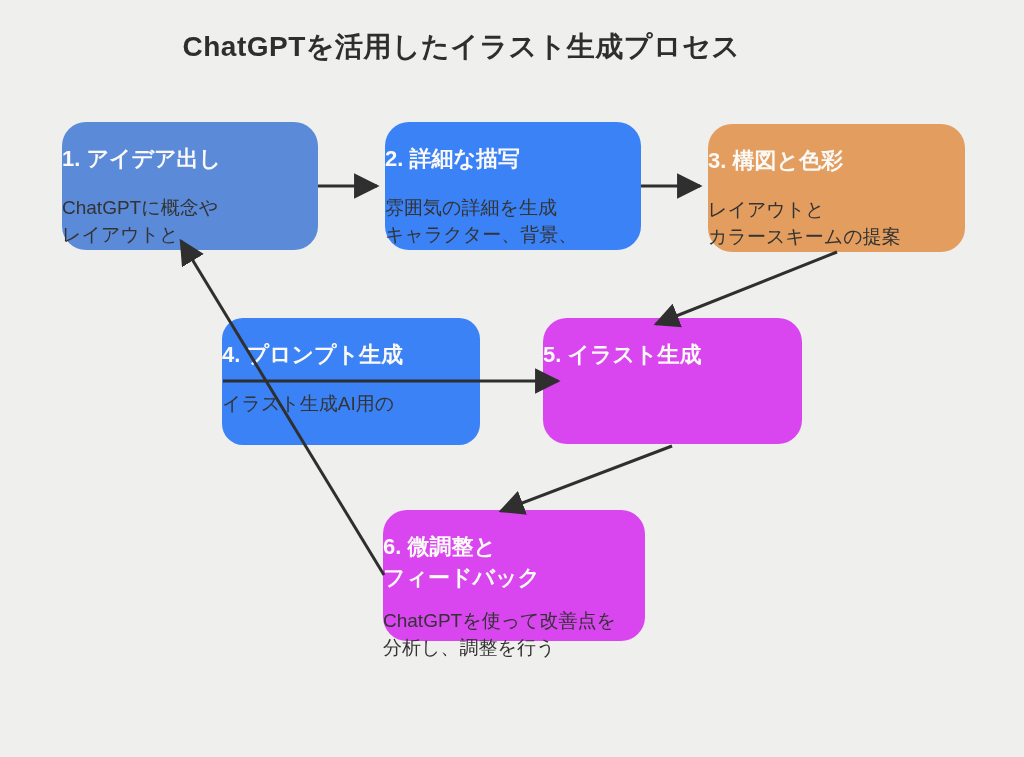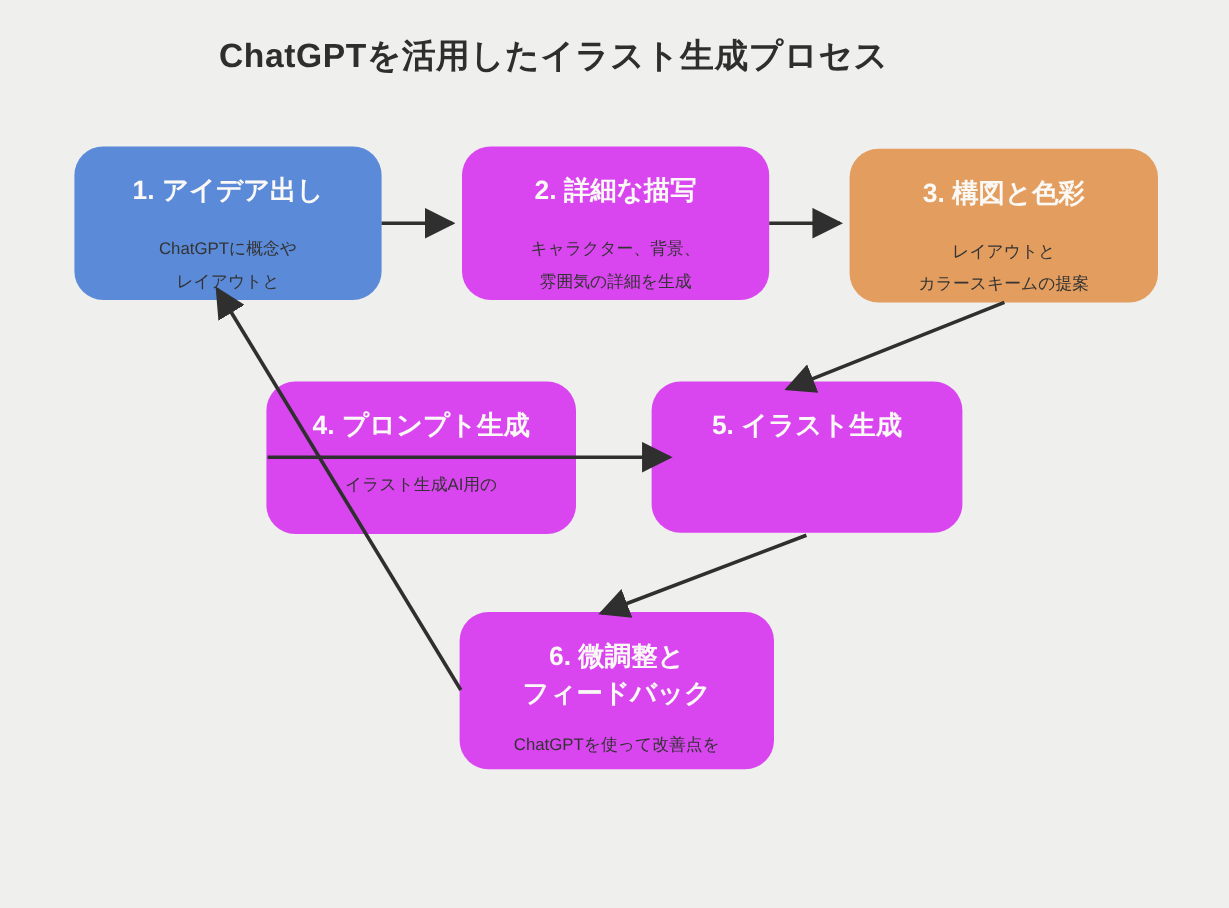--- a/index.html
+++ b/index.html
@@ -16,35 +16,35 @@
     top: 28px; left: 0; width: 100%;
     text-align: center;
     font-size: 28px;
     font-weight: bold;
     color: #2e2e2e;
     letter-spacing: 0.5px;
   }
   .node {
     position: absolute;
     border-radius: 24px;
-    text-align: center;
+    text-align: left;
     color: #333333;
     overflow: visible;
   }
   .node-title {
     padding-top: 21px;
     font-size: 22px;
     line-height: 31px;
     font-weight: bold;
     color: #faf9f6;
   }
   .node-title span { display: block; }
   .node-body {
     margin-top: 20px;
-    font-size: 14px;
+    font-size: 19px;
     line-height: 27px;
     color: #333333;
   }
   .node-body span { display: block; }
   
   .n1 { left: 62px;  top: 122px; width: 256px; height: 128px; }
   .n2 { left: 385px; top: 122px; width: 256px; height: 128px; }
   .n3 { left: 708px; top: 124px; width: 257px; height: 128px; }
   .n4 { left: 222px; top: 318px; width: 258px; height: 127px; }
   .n5 { left: 543px; top: 318px; width: 259px; height: 126px; }
@@ -70,41 +70,41 @@
   <div class="node n1" style="background: rgb(91, 138, 216);">
     <div class="node-title">
       <span>1. アイデア出し</span>
     </div>
     <div class="node-body">
       <span>ChatGPTに概念や</span>
       <span>レイアウトと</span>
     </div>
   </div>
 
-  <div class="node n2" style="background: #d946ef;">
+  <div class="node n2" style="background: #3b82f6;">
     <div class="node-title">
       <span>2. 詳細な描写</span>
     </div>
     <div class="node-body">
+      <span>雰囲気の詳細を生成</span>
       <span>キャラクター、背景、</span>
-      <span>雰囲気の詳細を生成</span>
     </div>
   </div>
 
   <div class="node n3" style="background: rgb(226, 157, 95);">
     <div class="node-title">
       <span>3. 構図と色彩</span>
     </div>
     <div class="node-body">
       <span>レイアウトと</span>
       <span>カラースキームの提案</span>
     </div>
   </div>
 
-  <div class="node n4" style="background: #d946ef;">
+  <div class="node n4" style="background: #3b82f6; border-radius: 21px;">
     <div class="node-title">
       <span>4. プロンプト生成</span>
     </div>
     <div class="node-body">
       <span>イラスト生成AI用の</span>
     </div>
   </div>
 
   <div class="node n5" style="background: #d946ef;">
     <div class="node-title">
@@ -112,20 +112,21 @@
     </div>
   </div>
 
   <div class="node n6" style="background: #d946ef;">
     <div class="node-title">
       <span>6. 微調整と</span>
       <span>フィードバック</span>
     </div>
     <div class="node-body">
       <span>ChatGPTを使って改善点を</span>
+      <span>分析し、調整を行う</span>
     </div>
   </div>
 
   <svg class="connector-layer" viewBox="0 0 1024 757" xmlns="http://www.w3.org/2000/svg" aria-hidden="true">
     <defs>
       <marker id="ah" viewBox="0 0 10 10" refX="9" refY="5" markerWidth="8.5" markerHeight="8.5" orient="auto-start-reverse">
         <path d="M 0 0 L 10 5 L 0 10 z" fill="#2f2f2f"></path>
       </marker>
     </defs>
     <line class="edge" x1="318" y1="186" x2="377" y2="186" marker-end="url(#ah)"></line>

